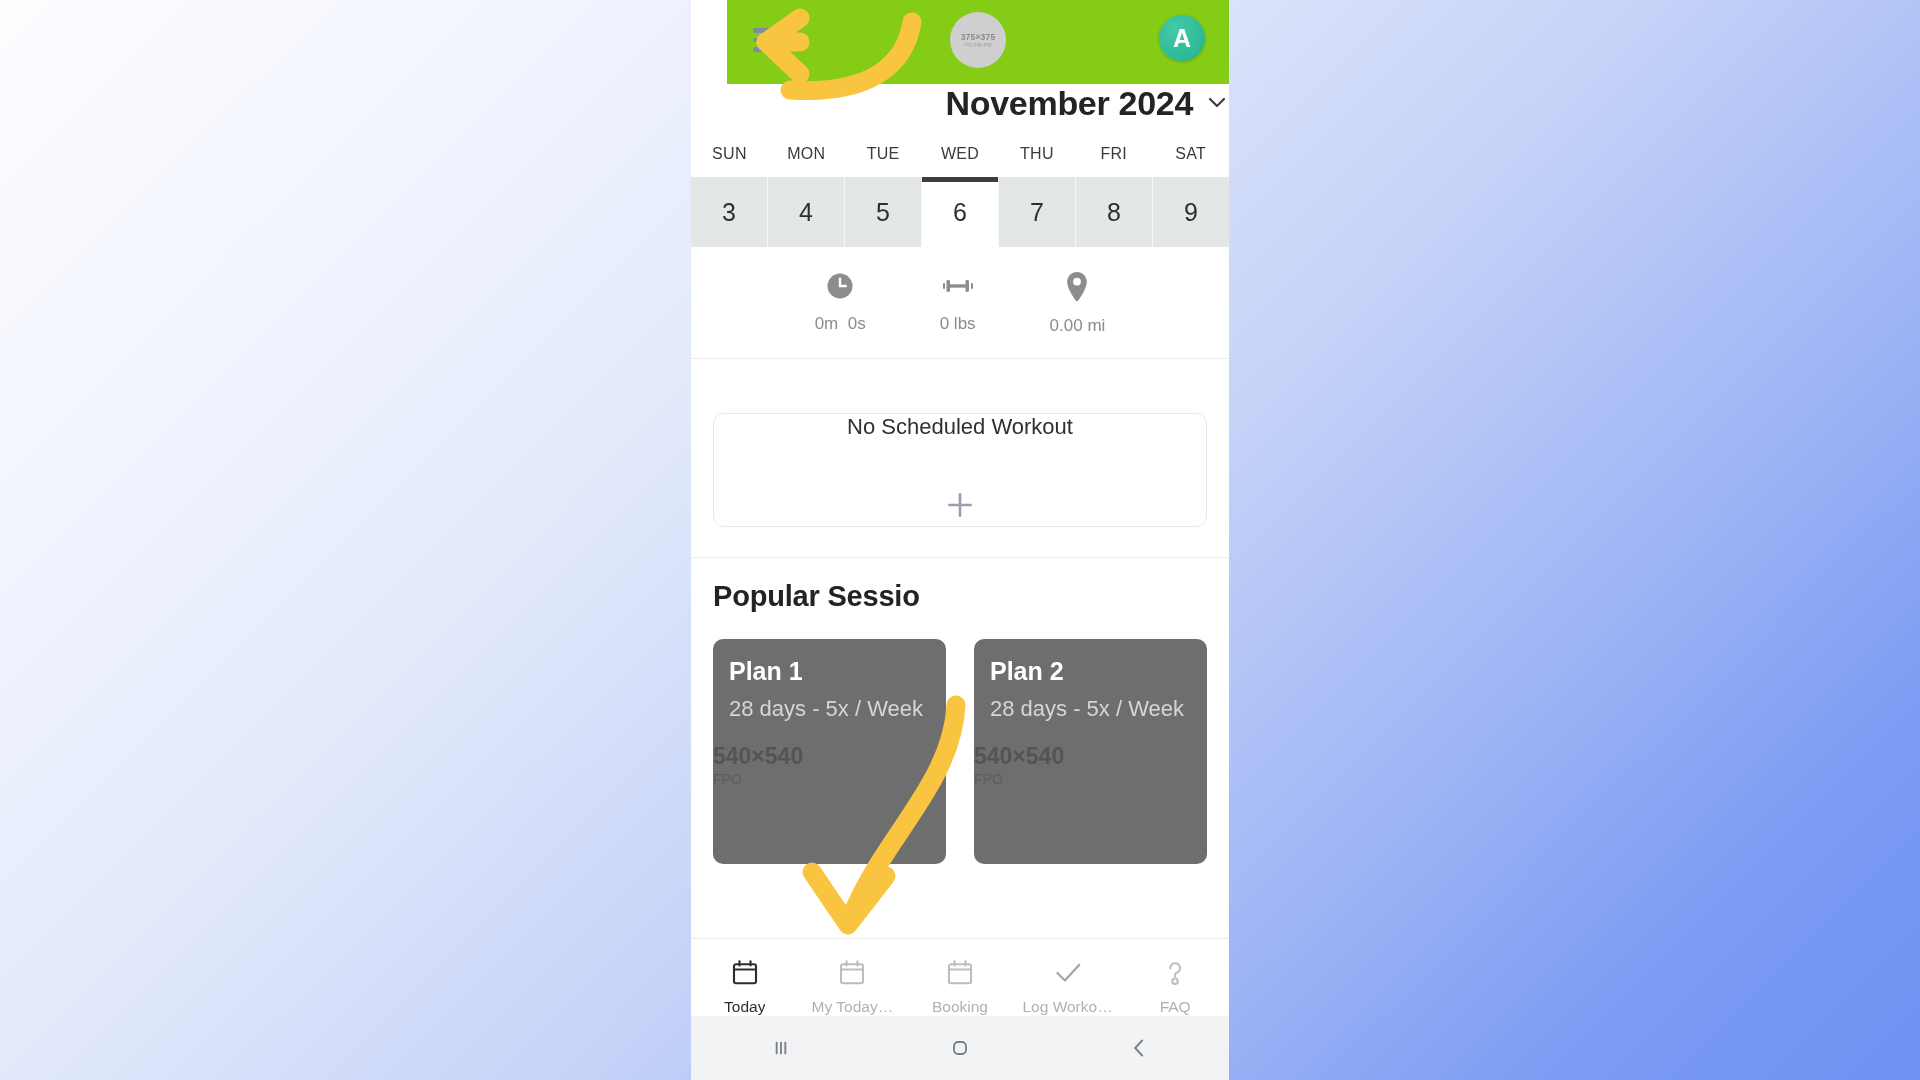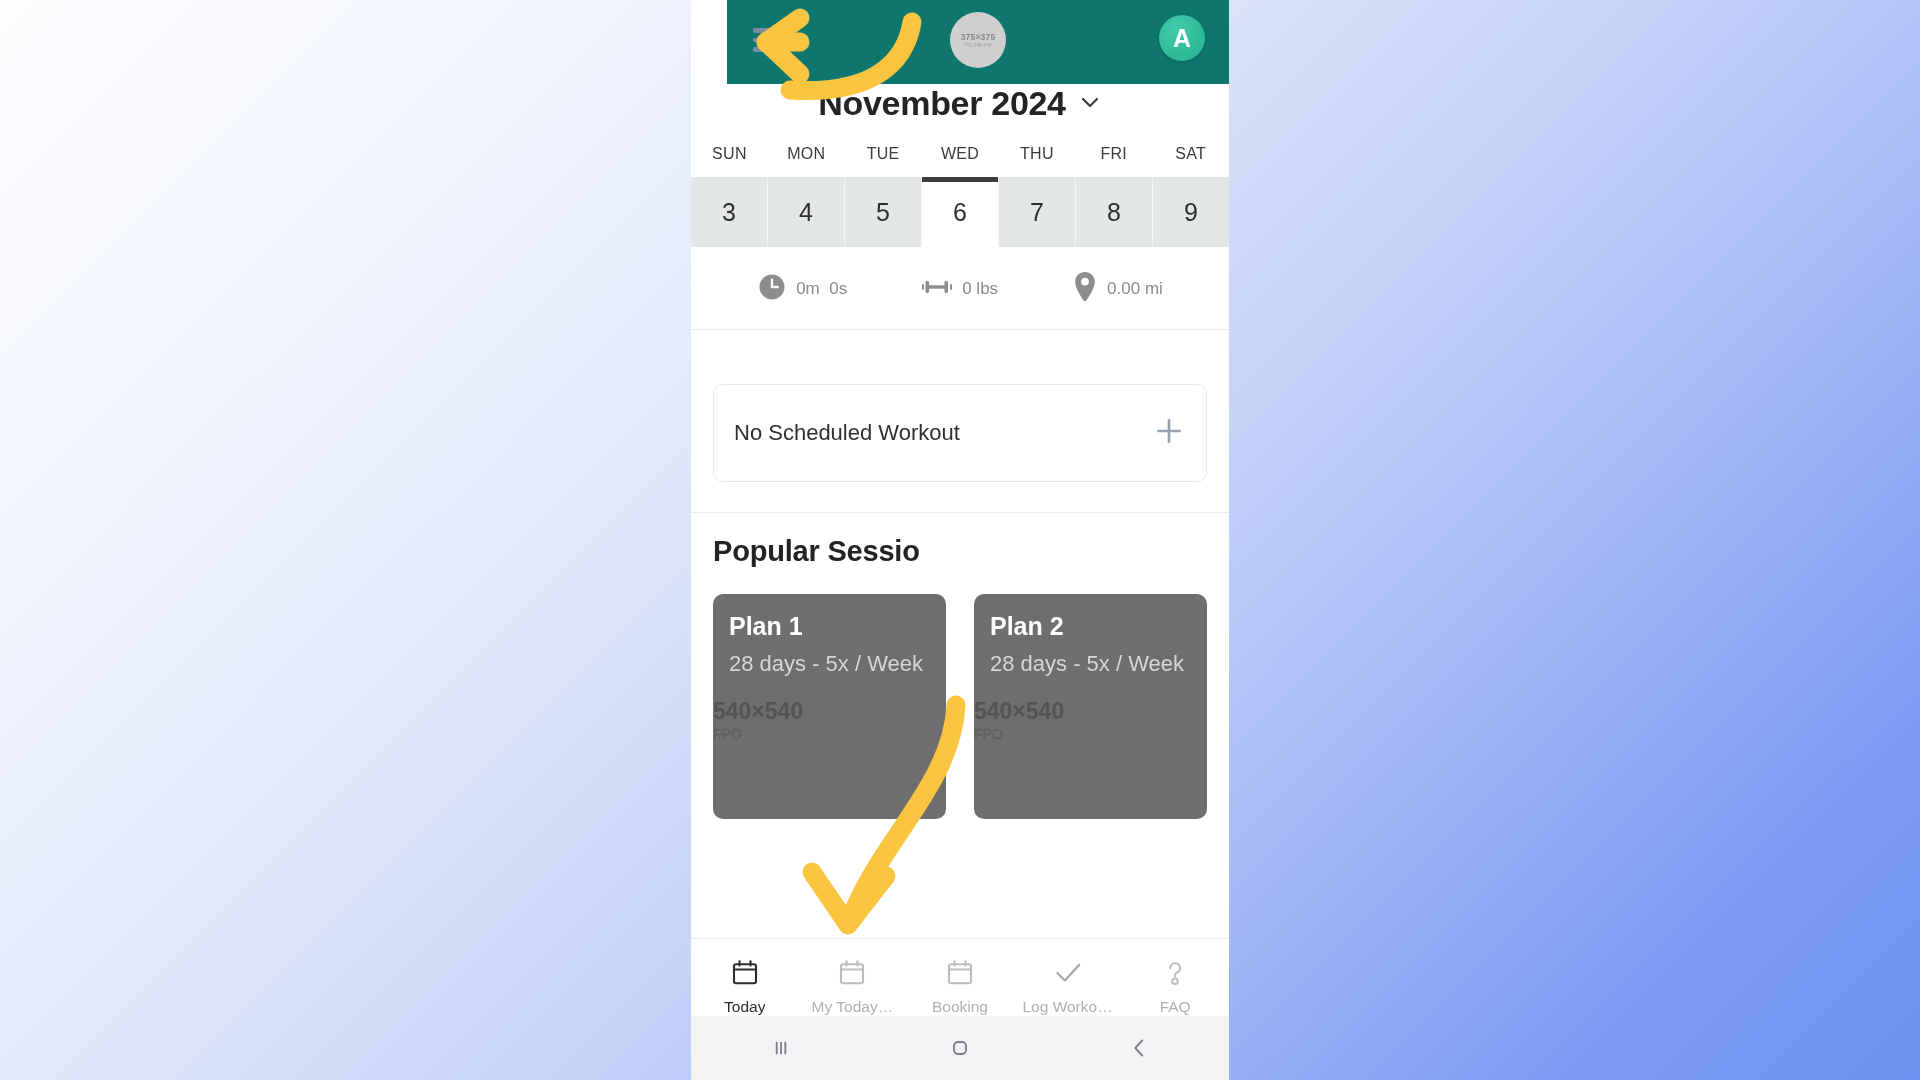--- a/index.html
+++ b/index.html
@@ -15,21 +15,21 @@
   }
 
   
   #phone{
     position:absolute; left:691px; top:0; width:538px; height:1080px;
     background:#ffffff; overflow:hidden;
   }
 
   
   .topbar{
-    height:84px; position:relative; background:#0f766e;margin-left:36px;
+    height:84px; position:relative; background:#84cc16;margin-left:36px;
   }
   .hamburger{
     position:absolute; left:26px; top:28px; width:36px; height:26px;
     cursor:pointer;
   }
   .hamburger span{
     display:block; height:4.5px; border-radius:2px; background:#7f8aa3;
     margin-bottom:5px;
   }
   .hamburger span:nth-child(1){ width:26px; }
@@ -51,21 +51,21 @@
     position:absolute; right:24px; top:15px;
     width:46px; height:46px; border-radius:50%;
     background:radial-gradient(circle at 35% 30%, #44c9a9, #22b38d);
     color:#fff; font-size:25px; font-weight:600;
     display:flex; align-items:center; justify-content:center;
     box-shadow:0 1px 3px rgba(0,0,0,.22);
   }
 
   
   .monthrow{
-    display:flex; align-items:center; justify-content:center;
+    display:flex; align-items:center; justify-content:flex-end;
     gap:12px; padding-bottom:10px;
   }
   .monthrow .mtitle{ font-size:34px; font-weight:bold; color:#242424; letter-spacing:-.3px;}
   .chev{ color:#3d3d3d; }
 
   
   .weekdays{ display:flex; }
   .weekdays div{
     flex:1; text-align:center; font-size:16px; color:#3b3b3b;
     padding:12px 0 14px 0; letter-spacing:.3px;
@@ -83,31 +83,31 @@
   .dates .cell.sel::before{
     content:""; position:absolute; left:0; right:0; top:0; height:5px;
     background:#3d3d3d;
   }
 
   
   .stats{
     display:flex; justify-content:center; gap:74px;
     padding:24px 0 22px 0; border-bottom:1px solid #ececec;
   }
-  .stat{ display:flex; flex-direction:row; align-items:center; gap:9px;}
+  .stat{ display:flex; flex-direction:column; align-items:center; gap:9px;}
   .stat .lbl{ font-size:17px; color:#8c8c8c; white-space:pre;}
 
   
   .section{ padding:28px 22px 0 22px; }
   .sechead{ font-size:29px; font-weight:bold; color:#232323; letter-spacing:-.2px;}
 
   .schedcard{
     margin-top:26px; border:1px solid #e9e9e9; border-radius:10px;
-    height:98px; display:flex; align-items:center; justify-content:space-between;
-    padding:0 20px; cursor:pointer; background:#fff;
+    height:114px; display:flex; align-items:center; justify-content:space-between;
+    padding:0 12px; cursor:pointer; background:#fff;flex-direction:column;
   }
   .schedcard .txt{ font-size:22px; color:#303030; }
   .plus{ color:#98a0b0; }
 
   .divider{ height:1px; background:#ededed; margin:30px 0 0 0; }
 
   
   .plans{ display:flex; gap:28px; padding:0 22px; margin-top:26px; }
   .plancard{
     flex:1; height:225px; border-radius:10px; background:#6e6e6e;

